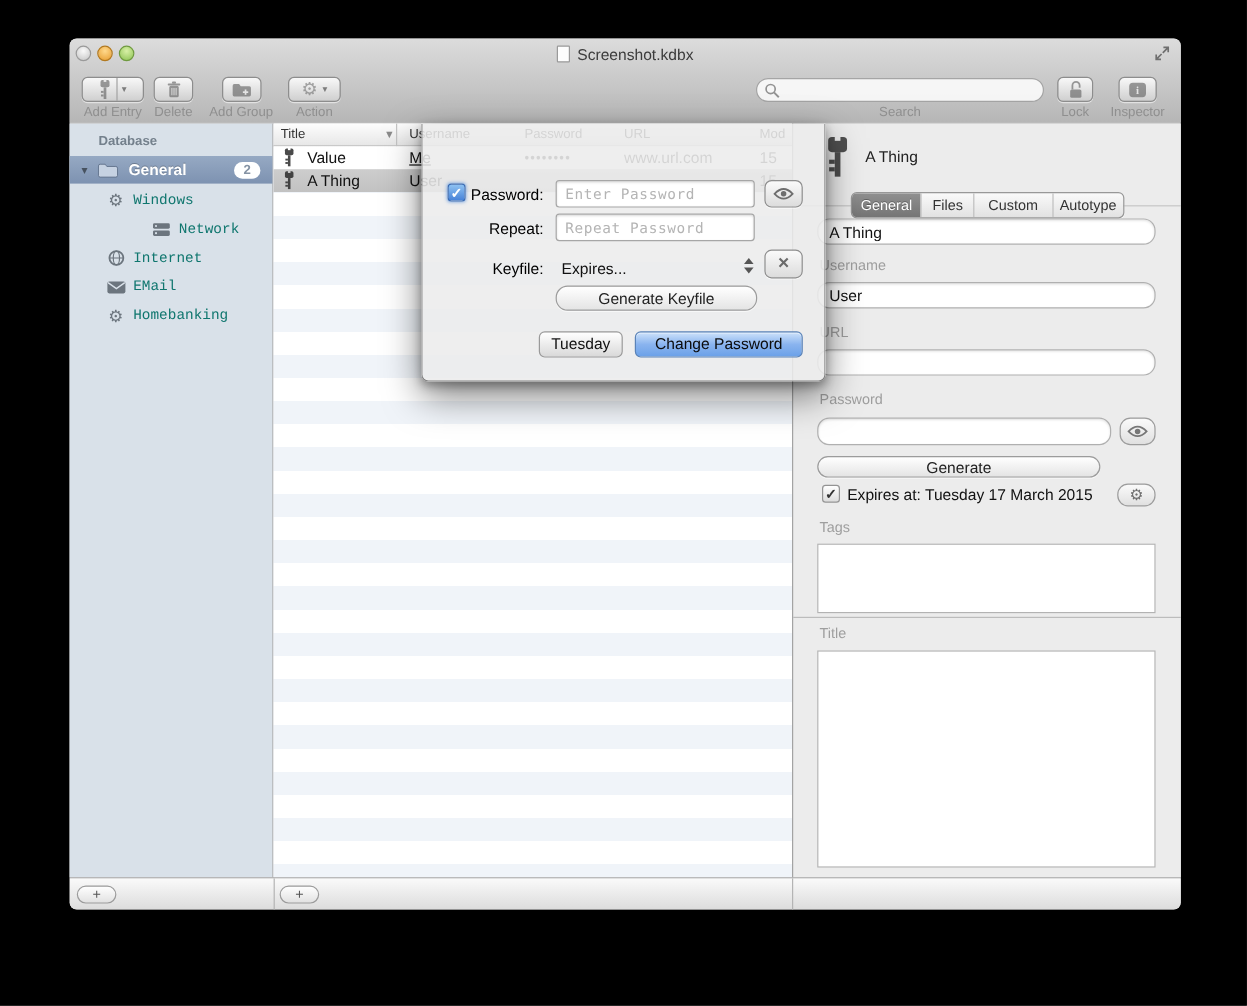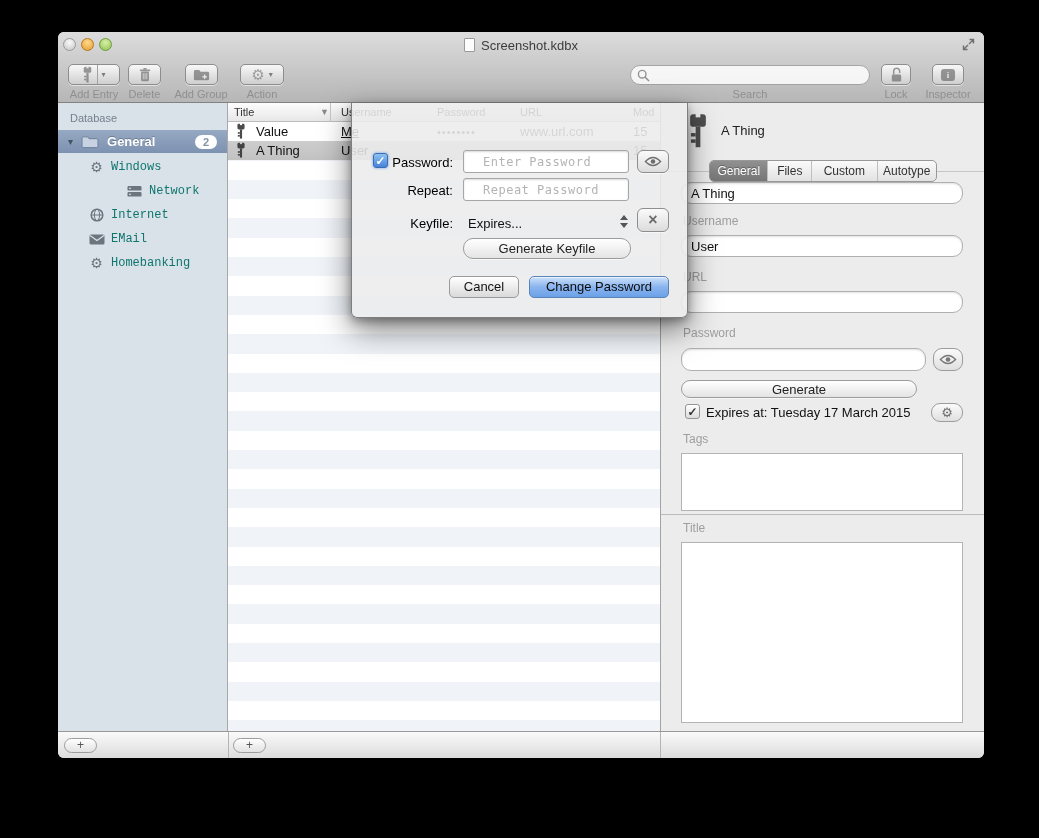--- a/index.html
+++ b/index.html
@@ -29,21 +29,21 @@
   .split-div { width:1px; height:19px; background:#a2a2a2; margin:0 3px 0 4px; }
   .dd-arrow { font-size:8px; color:#7c7c7c; }
   .gear-glyph { font-size:15px; color:#6f6f6f; line-height:1; }
   .searchbox { position:absolute; left:572px; top:33px; width:240px; height:20px;
                border:1px solid #9f9f9f; border-radius:10px; background:#fff;
                display:flex; align-items:center; padding:0 6px; opacity:.85; }
   .searchbox input { border:none; outline:none; flex:1; font-size:12px; background:transparent; }
   
   .sidebar { position:absolute; left:0; top:71px; width:170px; bottom:27px;
              background:#d9e1e9; border-right:1px solid #a8a8a8; }
-  .sb-header { position:absolute; left:12px; top:9px; font-size:11px; font-weight:normal; color:#74808c;text-align:center; }
+  .sb-header { position:absolute; left:24px; top:9px; font-size:11px; font-weight:bold; color:#74808c;text-align:center; }
   .sb-group { position:absolute; left:0; right:0; top:27px; height:23px;
               background:linear-gradient(#96a9c3,#7d92b1); display:flex; align-items:center; }
   .sb-group .disc { font-size:10px; color:#47525f; margin-left:10px; }
   .sb-group .lbl { color:#fff; font-weight:bold; font-size:13px; margin-left:8px;
                    text-shadow:0 -1px 0 rgba(0,0,0,.25); }
   .badge { position:absolute; right:10px; width:22px; height:14px; border-radius:7px;
            background:#fff; color:#8593a4; font-size:11px; font-weight:bold;
            text-align:center; line-height:14px; }
   .sb-item { position:absolute; left:0; right:0; height:24px; display:flex; align-items:center; }
   .sb-item .ic { width:17px; margin-left:30px; display:flex; justify-content:center; color:#6c757e; }
@@ -93,21 +93,21 @@
   .plus-pill { position:absolute; top:6px; width:33px; height:15px; border-radius:8px;
                border:1px solid #9c9c9c; background:linear-gradient(#fefefe,#e2e2e2);
                font-size:12px; color:#555; text-align:center; line-height:13px; }
   
   .sheet { position:absolute; left:293px; top:71px; width:337px; height:215px; z-index:10;
            background:rgba(235,235,235,.87); border:1px solid rgba(115,115,115,.9); border-top:none;
            border-radius:0 0 6px 6px;
            box-shadow:0 12px 30px rgba(0,0,0,.5), 0 3px 8px rgba(0,0,0,.3); }
   .sh-label { position:absolute; font-size:13px; color:#000; text-align:right; width:70px; }
   .sh-field { position:absolute; left:111px; width:166px; height:23px; background:#fff;
-              border:1px solid #a6a6a6; border-radius:3px; padding:0 19px; font-size:13px;
+              border:1px solid #a6a6a6; border-radius:3px; padding:0 7px; font-size:13px;
               box-shadow:inset 0 1px 2px rgba(0,0,0,.15); outline:none; }
   .sh-field::placeholder { font-family:"DejaVu Sans Mono", monospace; font-size:12px;
                            color:#b4b4b4; letter-spacing:.5px; }
   .sq-btn { position:absolute; left:285px; width:32px; height:23px; border:1px solid #8e8e8e;
             border-radius:6px; background:linear-gradient(#fafafa,#dcdcdc);
             display:flex; align-items:center; justify-content:center;
             box-shadow:0 1px 0 rgba(255,255,255,.6); }
   .sh-chk { position:absolute; left:21px; top:50px; width:15px; height:15px; border-radius:3px;
             border:1px solid #3a6cb4; background:linear-gradient(#8ec2f2,#4782d8);
             color:#fff; font-size:12px; font-weight:bold; line-height:14px; text-align:center;
@@ -396,17 +396,17 @@
     <div class="sh-label" style="left:31px;top:113px;">Keyfile:</div>
     <div style="position:absolute;left:116px;top:113px;font-size:13px;color:#111;">Expires...</div>
     <div class="stepper">
         <div class="up"></div>
         <div class="down"></div>
       </div>
     <div class="sq-btn" style="top:105px;height:24px;">
       <span style="font-size:16px;color:#6b6b6b;font-weight:bold;line-height:1;">×</span>
     </div>
     <div class="pill-btn" style="left:111px;top:135px;width:168px;height:21px;line-height:19px;">Generate Keyfile</div>
-    <div class="aqua-btn cancel">Cancel</div>
+    <div class="aqua-btn cancel">Tuesday</div>
     <div class="aqua-btn submit">Change Password</div>
   </div>
 
 </div>
 
 </body></html>

